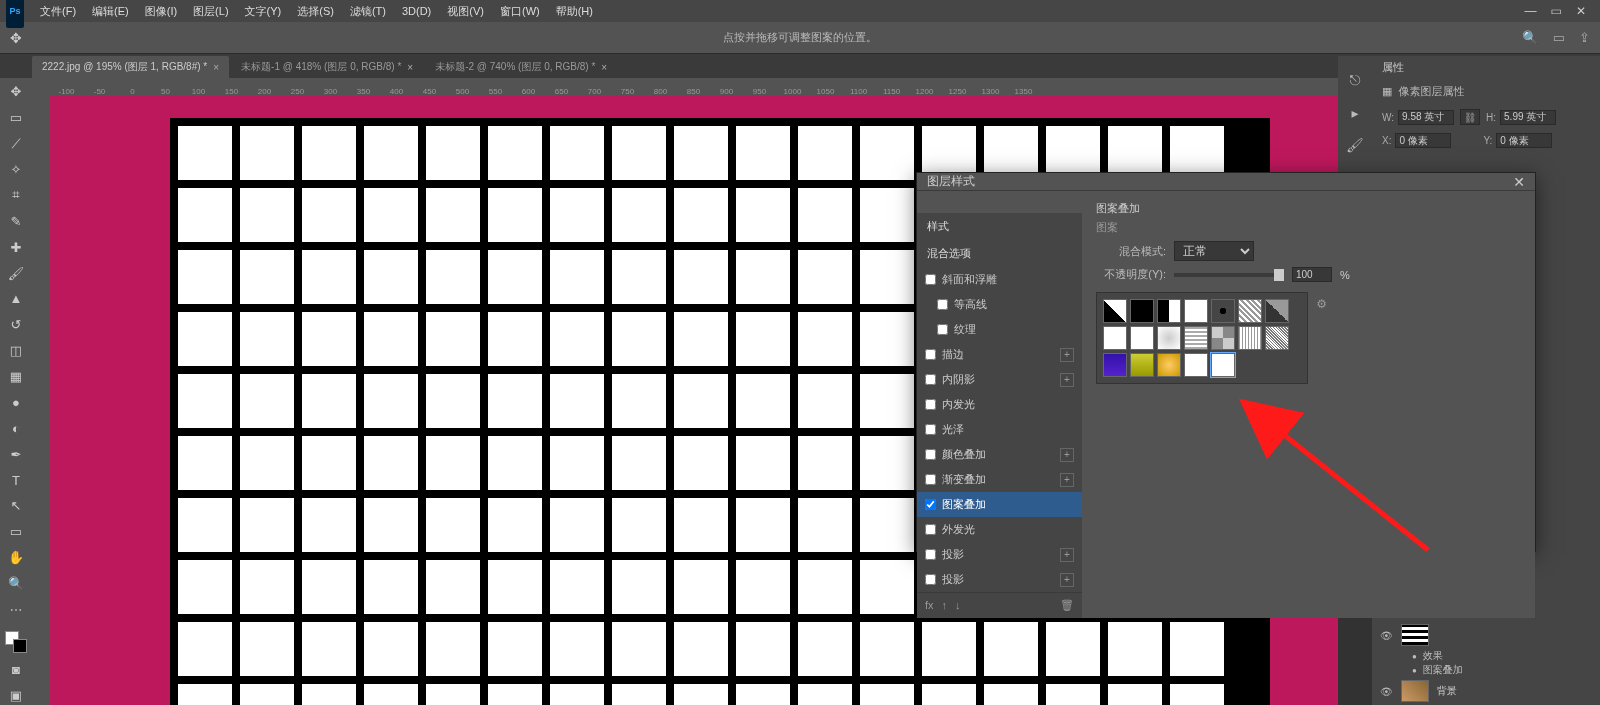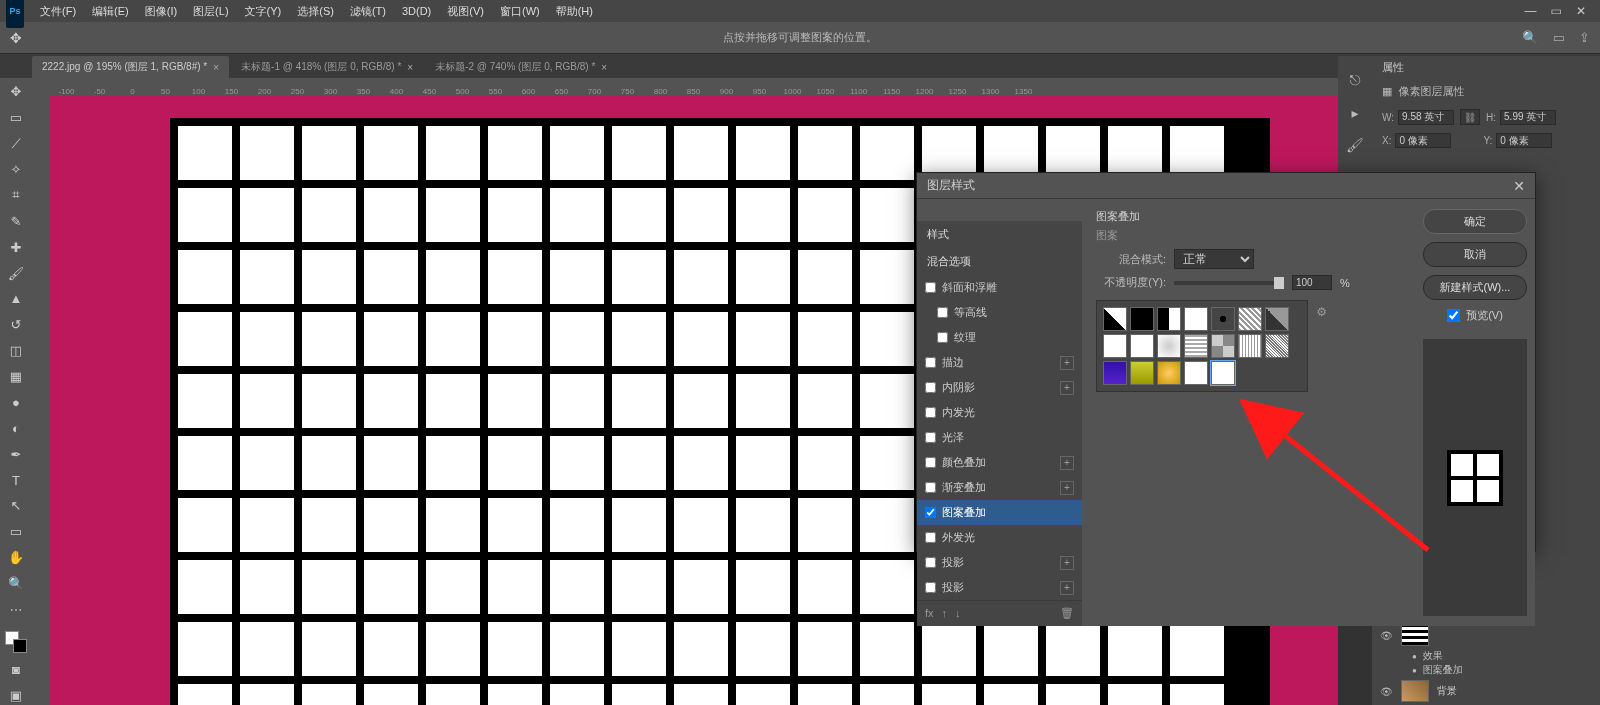--- a/index.html
+++ b/index.html
@@ -58,21 +58,21 @@
 .layer-row { display: flex; align-items: center; padding: 3px 8px; gap: 8px; font-size: 10px; }
 .layer-row .thumb { width: 28px; height: 22px; background: #222; border: 1px solid #666; }
 .layer-row .thumb.pattern { background: repeating-linear-gradient(0deg,#000 0 3px,#fff 3px 6px), repeating-linear-gradient(90deg,#000 0 3px,#fff 3px 6px); }
 .layer-row .thumb.bg { background: linear-gradient(45deg,#c96,#863); }
 .layer-row .eye { color: #bbb; }
 .sub-row { padding-left: 40px; font-size: 10px; color: #bbb; display: flex; align-items: center; gap: 6px; }
 .sub-row::before { content: "●"; font-size: 8px; }
 
 
 .dialog { position: absolute; top: 172px; left: 916px; width: 620px; height: 380px; background: #535353; border: 1px solid #222; box-shadow: 0 4px 20px rgba(0,0,0,0.5); display: flex; flex-direction: column; }
-.dialog-title { height: 26px; background: #535353; display: flex; align-items: center; padding: 8px 10px; border-bottom: 1px solid #3a3a3a; font-size: 12px; gap: 29px; }
+.dialog-title { height: 26px; background: #535353; display: flex; align-items: center; padding: 0 10px; border-bottom: 1px solid #3a3a3a; font-size: 12px; gap: 29px; }
 .dialog-title .close { margin-left: auto; font-size: 14px; cursor: pointer; }
 .dialog-body { flex: 1; display: flex; }
 .dialog-left { width: 165px; background: #454545; display: flex; flex-direction: column; font-size: 11px; margin-top: 22px; }
 .dialog-left .section-title { padding: 6px 10px; color: #ddd; }
 .dialog-left .style-item { padding: 5px 8px; display: flex; align-items: center; gap: 6px; cursor: pointer; position: relative; }
 .dialog-left .style-item.active { background: #2f5c8f; color: #fff; }
 .dialog-left .style-item input[type=checkbox] { width: 11px; height: 11px; }
 .dialog-left .plus { margin-left: auto; color: #999; border: 1px solid #666; width: 14px; height: 14px; display: flex; align-items: center; justify-content: center; font-size: 10px; }
 .dialog-left .footer { margin-top: auto; padding: 6px 8px; display: flex; gap: 8px; color: #999; border-top: 1px solid #3a3a3a; }
 .dialog-left .footer .trash { margin-left: auto; }
@@ -551,37 +551,20 @@
             <div class="pattern-sw" style="background: repeating-linear-gradient(90deg, rgb(153, 153, 153) 0px, rgb(153, 153, 153) 1px, rgb(255, 255, 255) 1px, rgb(255, 255, 255) 3px);"></div>
             <div class="pattern-sw" style="background: repeating-linear-gradient(45deg, rgb(119, 119, 119) 0px, rgb(119, 119, 119) 1px, rgb(255, 255, 255) 1px, rgb(255, 255, 255) 2px);"></div>
             <div class="pattern-sw" style="background: linear-gradient(rgb(51, 17, 170), rgb(85, 34, 204));"></div>
             <div class="pattern-sw" style="background: linear-gradient(rgb(204, 204, 51), rgb(153, 153, 0));"></div>
             <div class="pattern-sw" style="background: radial-gradient(rgb(255, 204, 102), rgb(204, 153, 0));"></div>
             <div class="pattern-sw" style="background: rgb(255, 255, 255);"></div>
             <div class="pattern-sw sel" style="background: rgb(255, 255, 255);"></div>
           </div>
       </div>
     </div>
-    <div class="dialog-right">
-      <button class="primary">确定</button>
-      <button>取消</button>
-      <button>新建样式(W)...</button>
-      <div class="preview-toggle">
-        <input type="checkbox" checked="" style="">
-        <span>预览(V)</span>
-      </div>
-      <div class="preview-box">
-        <div class="mini">
-            <div></div>
-            <div></div>
-            <div></div>
-            <div></div>
-          </div>
-      </div>
-    </div>
   </div>
 </div>
 
 <div class="arrow">
   <svg viewBox="0 0 180 140">
     <defs>
         <marker id="ah" markerWidth="12" markerHeight="12" refX="2" refY="6" orient="auto">
           <path d="M0,0 L12,6 L0,12 Z" fill="#ff1a1a"></path>
         </marker>
       </defs>

